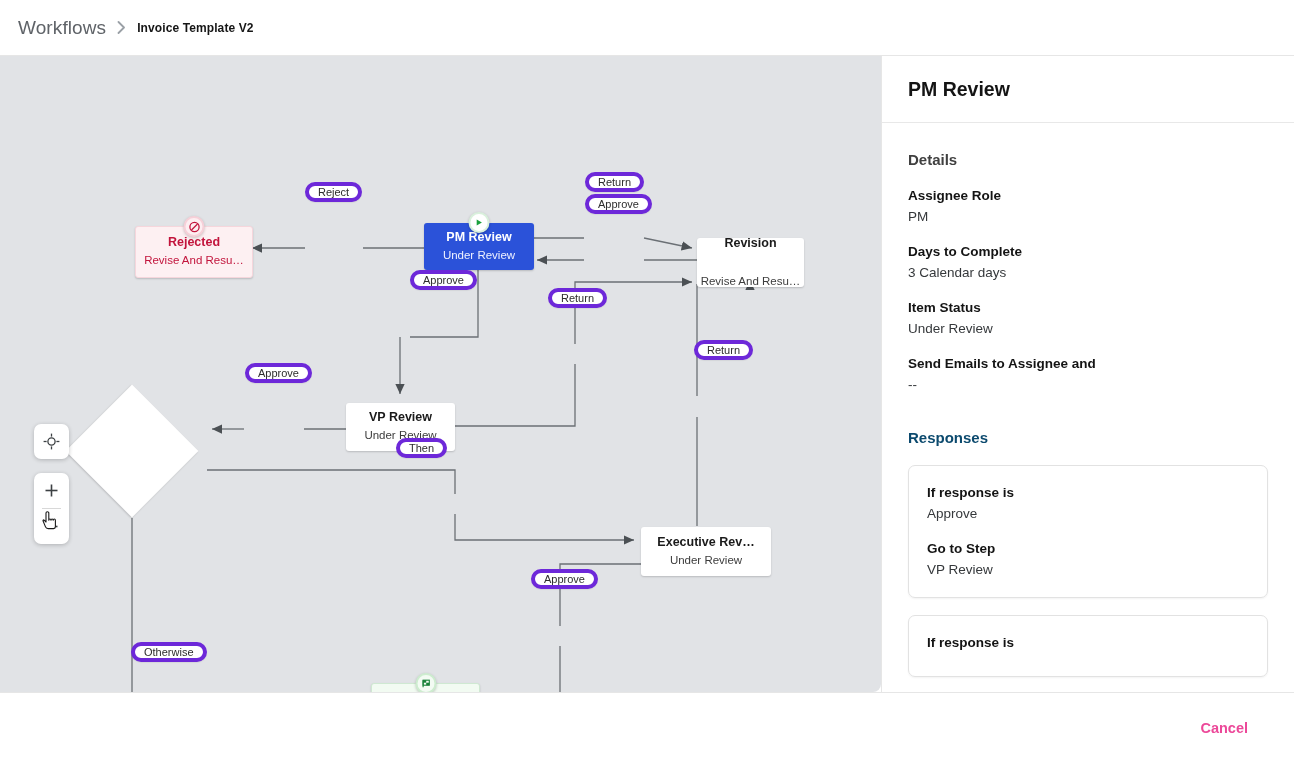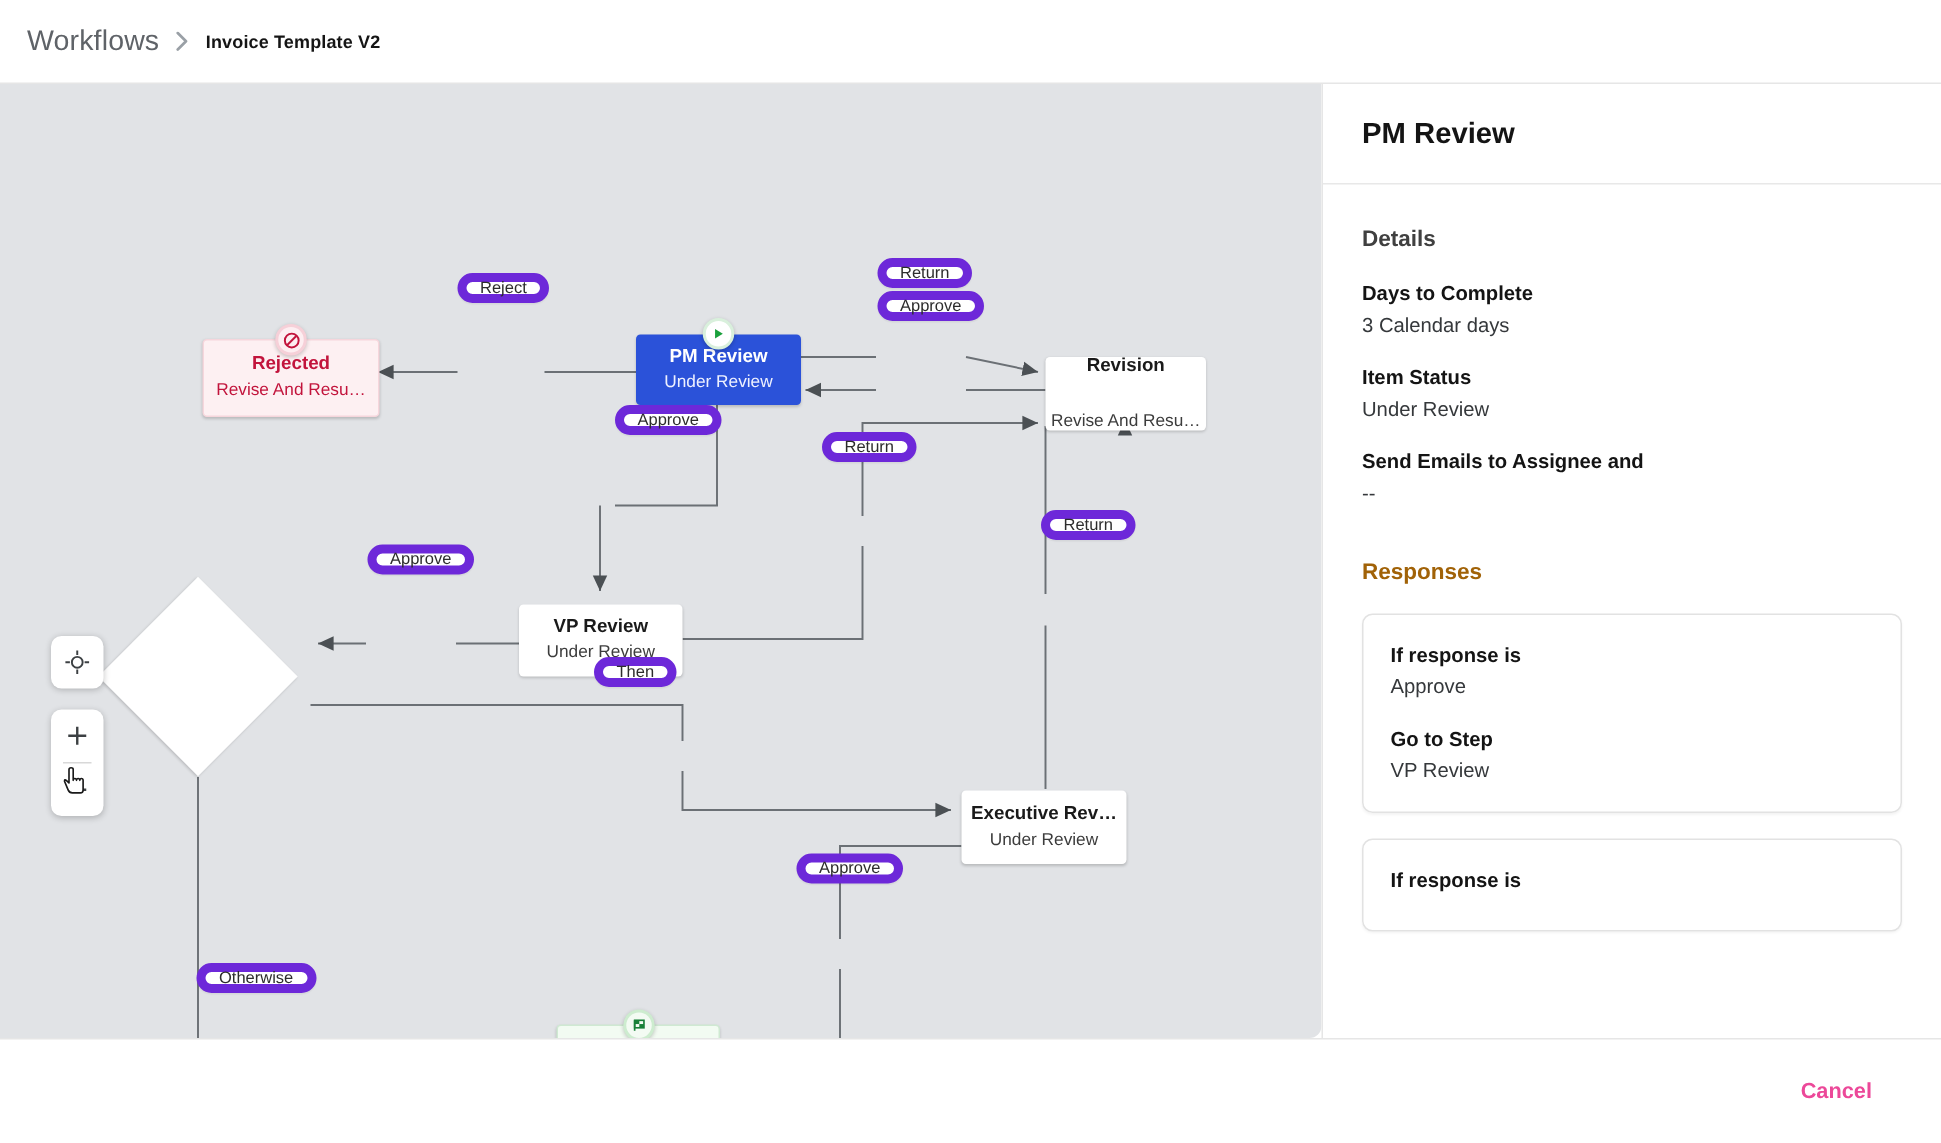--- a/index.html
+++ b/index.html
@@ -86,21 +86,21 @@
     position:absolute;
     display:flex; align-items:center; justify-content:center;
     font-size:12.5px; font-weight:bold; color:#1a1a1a;
     pointer-events:none;
   }
 
   
   .pill {
     position:absolute;
     background:#ffffff;
-    border:6px solid #6d28d9;
+    border:4px solid #6d28d9;
     border-radius:11px;
     height:20px;
     padding:0 9px;
     display:flex; align-items:center; justify-content:center;
     font-size:11px; color:#2d2d2d;
     white-space:nowrap;
     box-shadow:0 1px 1px rgba(0,0,0,.06);
   }
 
   svg.edges { position:absolute; left:0; top:0; width:881px; height:636px; }
@@ -140,21 +140,21 @@
     border-bottom:1px solid #e8e8e8;
   }
   .panel-title { font-size:19.5px; font-weight:bold; color:#141414; }
   .panel-body { padding:28px 26px 0 26px; }
 
   .sec-head { font-size:15px; font-weight:bold; color:#404040; margin-bottom:20px; }
   .field { margin-bottom:20px; }
   .field-label { font-size:13.5px; font-weight:bold; color:#141414; margin-bottom:6px; }
   .field-value { font-size:13.5px; color:#35383b; }
 
-  .resp-head { font-size:15px; font-weight:bold; color:#a16207; margin:37px 0 19px 0; }
+  .resp-head { font-size:15px; font-weight:bold; color:#0c4a6e; margin:37px 0 19px 0; }
   .resp-card {
     border:1px solid #e2e2e2; border-radius:7px;
     padding:19px 18px 20px 18px;
     margin-bottom:17px;
     box-shadow:0 1px 2px rgba(0,0,0,.05);
   }
   .resp-card .field:last-child { margin-bottom:0; }
 
   
   .footer {
@@ -260,21 +260,21 @@
       <div class="n-sub">Revise And Resu…</div>
     </div>
 
     <div class="diamond" style="left:85px; top:348px;"></div>
 
     <div class="node node-plain" style="left:346px; top:347px; width:109px; height:48px;">
       <div class="n-title">VP Review</div>
       <div class="n-sub">Under Review</div>
     </div>
 
-    <div class="node node-plain" style="left:641px; top:471px; width:110px; height:49px;">
+    <div class="node node-plain" style="left:641px; top:471px; width:130px; height:49px;">
       <div class="n-title">Executive Rev…</div>
       <div class="n-sub">Under Review</div>
     </div>
 
     <div class="node node-approved" style="left:371px; top:627px; width:109px; height:51px;">
       <div class="badge badge-flag">
         <svg width="11" height="11" viewBox="0 0 11 11" aria-hidden="true">
           <rect x="2.6" y="2.2" width="6.2" height="5" fill="none" stroke="#188038" stroke-width="1.1"></rect>
           <rect x="2.6" y="2.2" width="3.1" height="2.5" fill="#188038"></rect>
           <rect x="5.7" y="4.7" width="3.1" height="2.5" fill="#188038"></rect>
@@ -331,20 +331,24 @@
   </div>
 
   <div class="panel">
     <div class="panel-head">
       <div class="panel-title">PM Review</div>
     </div>
 
     <div class="panel-body">
       <div class="sec-head">Details</div>
 
+      <div class="field">
+        <div class="field-label">Assignee Role</div>
+        <div class="field-value">PM</div>
+      </div>
 
       <div class="field">
         <div class="field-label">Days to Complete</div>
         <div class="field-value">3 Calendar days</div>
       </div>
 
       <div class="field">
         <div class="field-label">Item Status</div>
         <div class="field-value">Under Review</div>
       </div>

